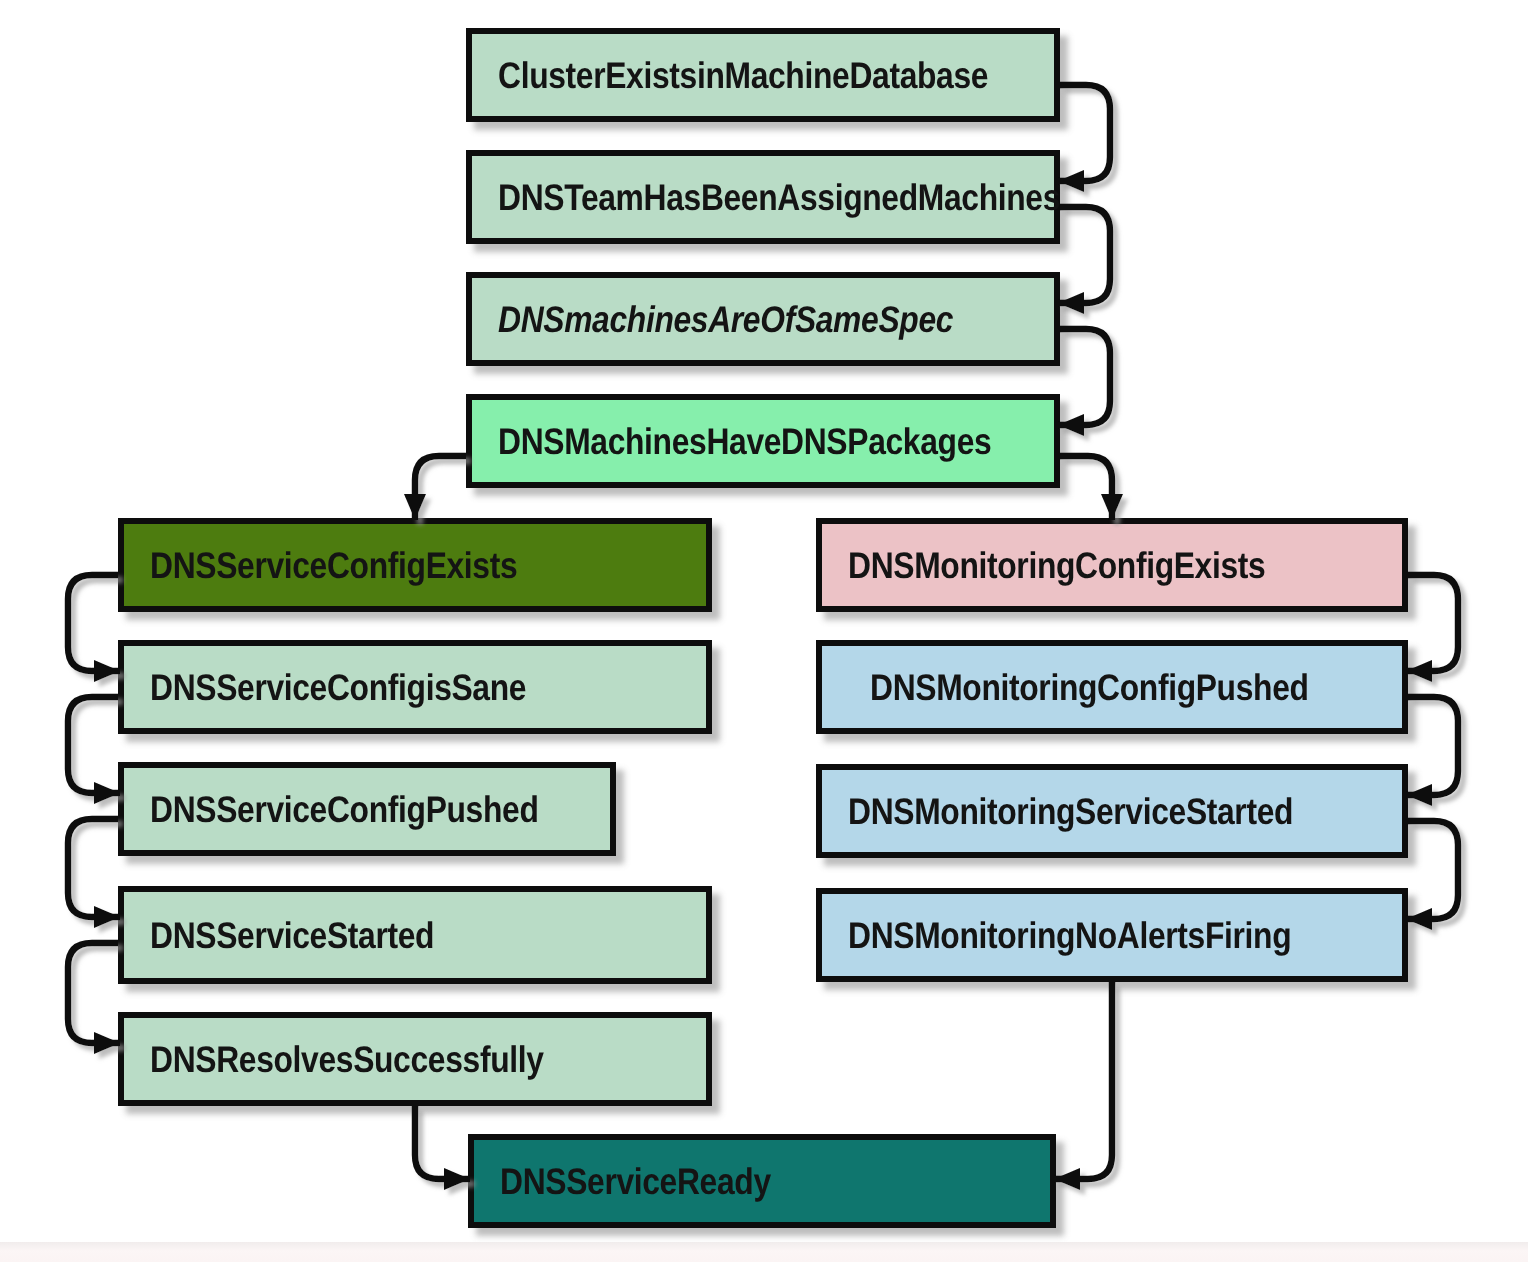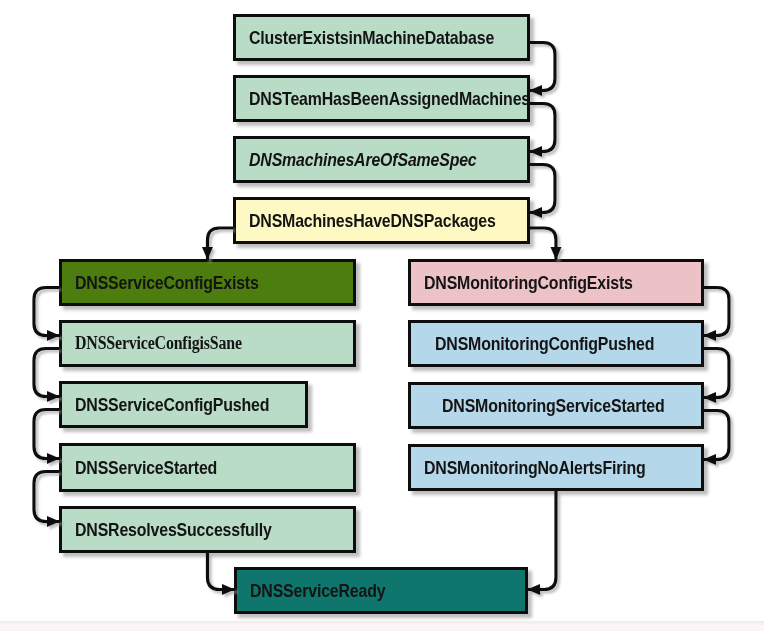--- a/index.html
+++ b/index.html
@@ -52,45 +52,45 @@
   <div id="nodes">
       <div class="node" style="left: 233px; top: 14px; width: 297px; height: 47px; background: rgb(185, 220, 198); border-color: rgb(13, 13, 13);">
         <span class="node-label" style="color: rgb(20, 20, 20);">ClusterExistsinMachineDatabase</span>
       </div>
       <div class="node" style="left: 233px; top: 75px; width: 297px; height: 47px; background: rgb(185, 220, 198); border-color: rgb(13, 13, 13);">
         <span class="node-label" style="color: rgb(20, 20, 20);">DNSTeamHasBeenAssignedMachines</span>
       </div>
       <div class="node" style="left: 233px; top: 136px; width: 297px; height: 47px; background: rgb(185, 220, 198); border-color: rgb(13, 13, 13); font-style: italic;">
         <span class="node-label" style="color: rgb(20, 20, 20);">DNSmachinesAreOfSameSpec</span>
       </div>
-      <div class="node" style="left: 233px; top: 197px; width: 297px; height: 47px; background: #fef9c3; border-color: rgb(13, 13, 13);">
+      <div class="node" style="left: 233px; top: 197px; width: 297px; height: 47px; background: #86efac; border-color: rgb(13, 13, 13);">
         <span class="node-label" style="color: rgb(20, 20, 20);">DNSMachinesHaveDNSPackages</span>
       </div>
       <div class="node" style="left: 59px; top: 259px; width: 297px; height: 47px; background: #4d7c0f; border-color: rgb(13, 13, 13);">
         <span class="node-label" style="color: rgb(20, 20, 20);">DNSServiceConfigExists</span>
       </div>
-      <div class="node" style="left: 59px; top: 320px; width: 297px; height: 47px; background: rgb(185, 220, 198); border-color: rgb(13, 13, 13); font-family: Liberation Serif, serif;">
+      <div class="node" style="left: 59px; top: 320px; width: 297px; height: 47px; background: rgb(185, 220, 198); border-color: rgb(13, 13, 13);">
         <span class="node-label" style="color: rgb(20, 20, 20);">DNSServiceConfigisSane</span>
       </div>
       <div class="node" style="left: 59px; top: 381px; width: 249px; height: 47px; background: rgb(185, 220, 198); border-color: rgb(13, 13, 13);">
         <span class="node-label" style="color: rgb(20, 20, 20);">DNSServiceConfigPushed</span>
       </div>
       <div class="node" style="left: 59px; top: 443px; width: 297px; height: 49px; background: rgb(185, 220, 198); border-color: rgb(13, 13, 13);">
         <span class="node-label" style="color: rgb(20, 20, 20);">DNSServiceStarted</span>
       </div>
       <div class="node" style="left: 59px; top: 506px; width: 297px; height: 47px; background: rgb(185, 220, 198); border-color: rgb(13, 13, 13);">
         <span class="node-label" style="color: rgb(20, 20, 20);">DNSResolvesSuccessfully</span>
       </div>
       <div class="node" style="left: 408px; top: 259px; width: 296px; height: 47px; background: rgb(236, 194, 198); border-color: rgb(13, 13, 13);">
         <span class="node-label" style="color: rgb(20, 20, 20);">DNSMonitoringConfigExists</span>
       </div>
       <div class="node" style="left: 408px; top: 320px; width: 296px; height: 47px; background: rgb(180, 215, 233); border-color: rgb(13, 13, 13); justify-content: center;">
         <span class="node-label" style="color: rgb(20, 20, 20);">DNSMonitoringConfigPushed</span>
       </div>
-      <div class="node" style="left: 408px; top: 382px; width: 296px; height: 47px; background: rgb(180, 215, 233); border-color: rgb(13, 13, 13); justify-content: flex-end;">
+      <div class="node" style="left: 408px; top: 382px; width: 296px; height: 47px; background: rgb(180, 215, 233); border-color: rgb(13, 13, 13);">
         <span class="node-label" style="color: rgb(20, 20, 20);">DNSMonitoringServiceStarted</span>
       </div>
       <div class="node" style="left: 408px; top: 444px; width: 296px; height: 47px; background: rgb(180, 215, 233); border-color: rgb(13, 13, 13);">
         <span class="node-label" style="color: rgb(20, 20, 20);">DNSMonitoringNoAlertsFiring</span>
       </div>
       <div class="node" style="left: 234px; top: 567px; width: 294px; height: 47px; background: #0f766e; border-color: rgb(13, 13, 13);">
         <span class="node-label" style="color: rgb(20, 20, 20);">DNSServiceReady</span>
       </div>
     </div>
 

